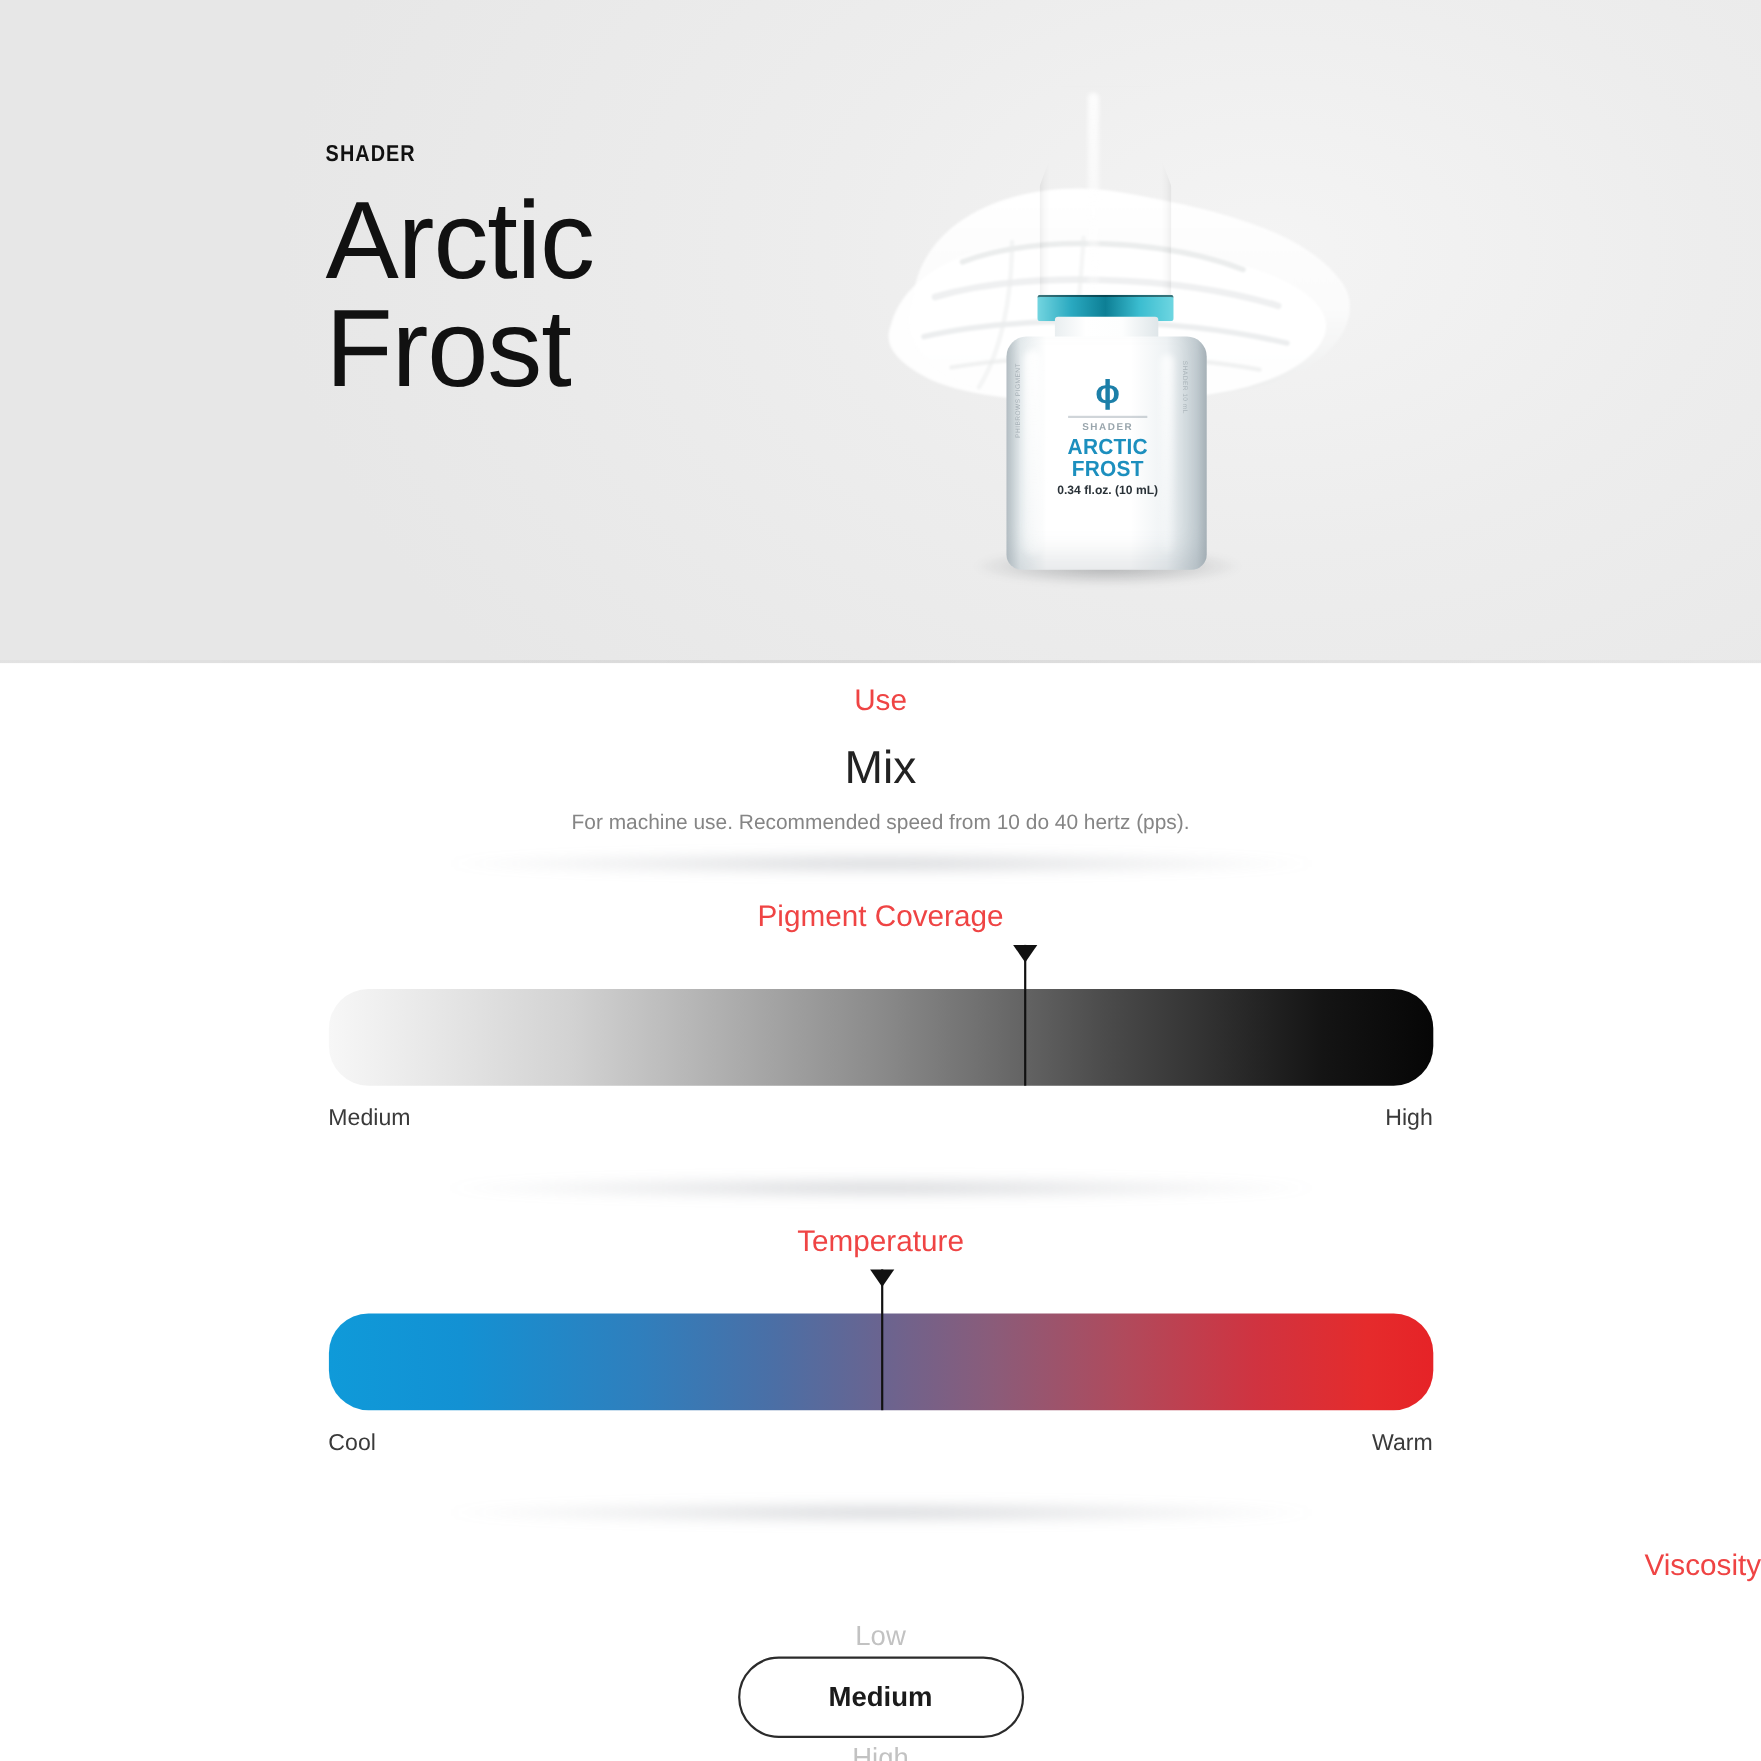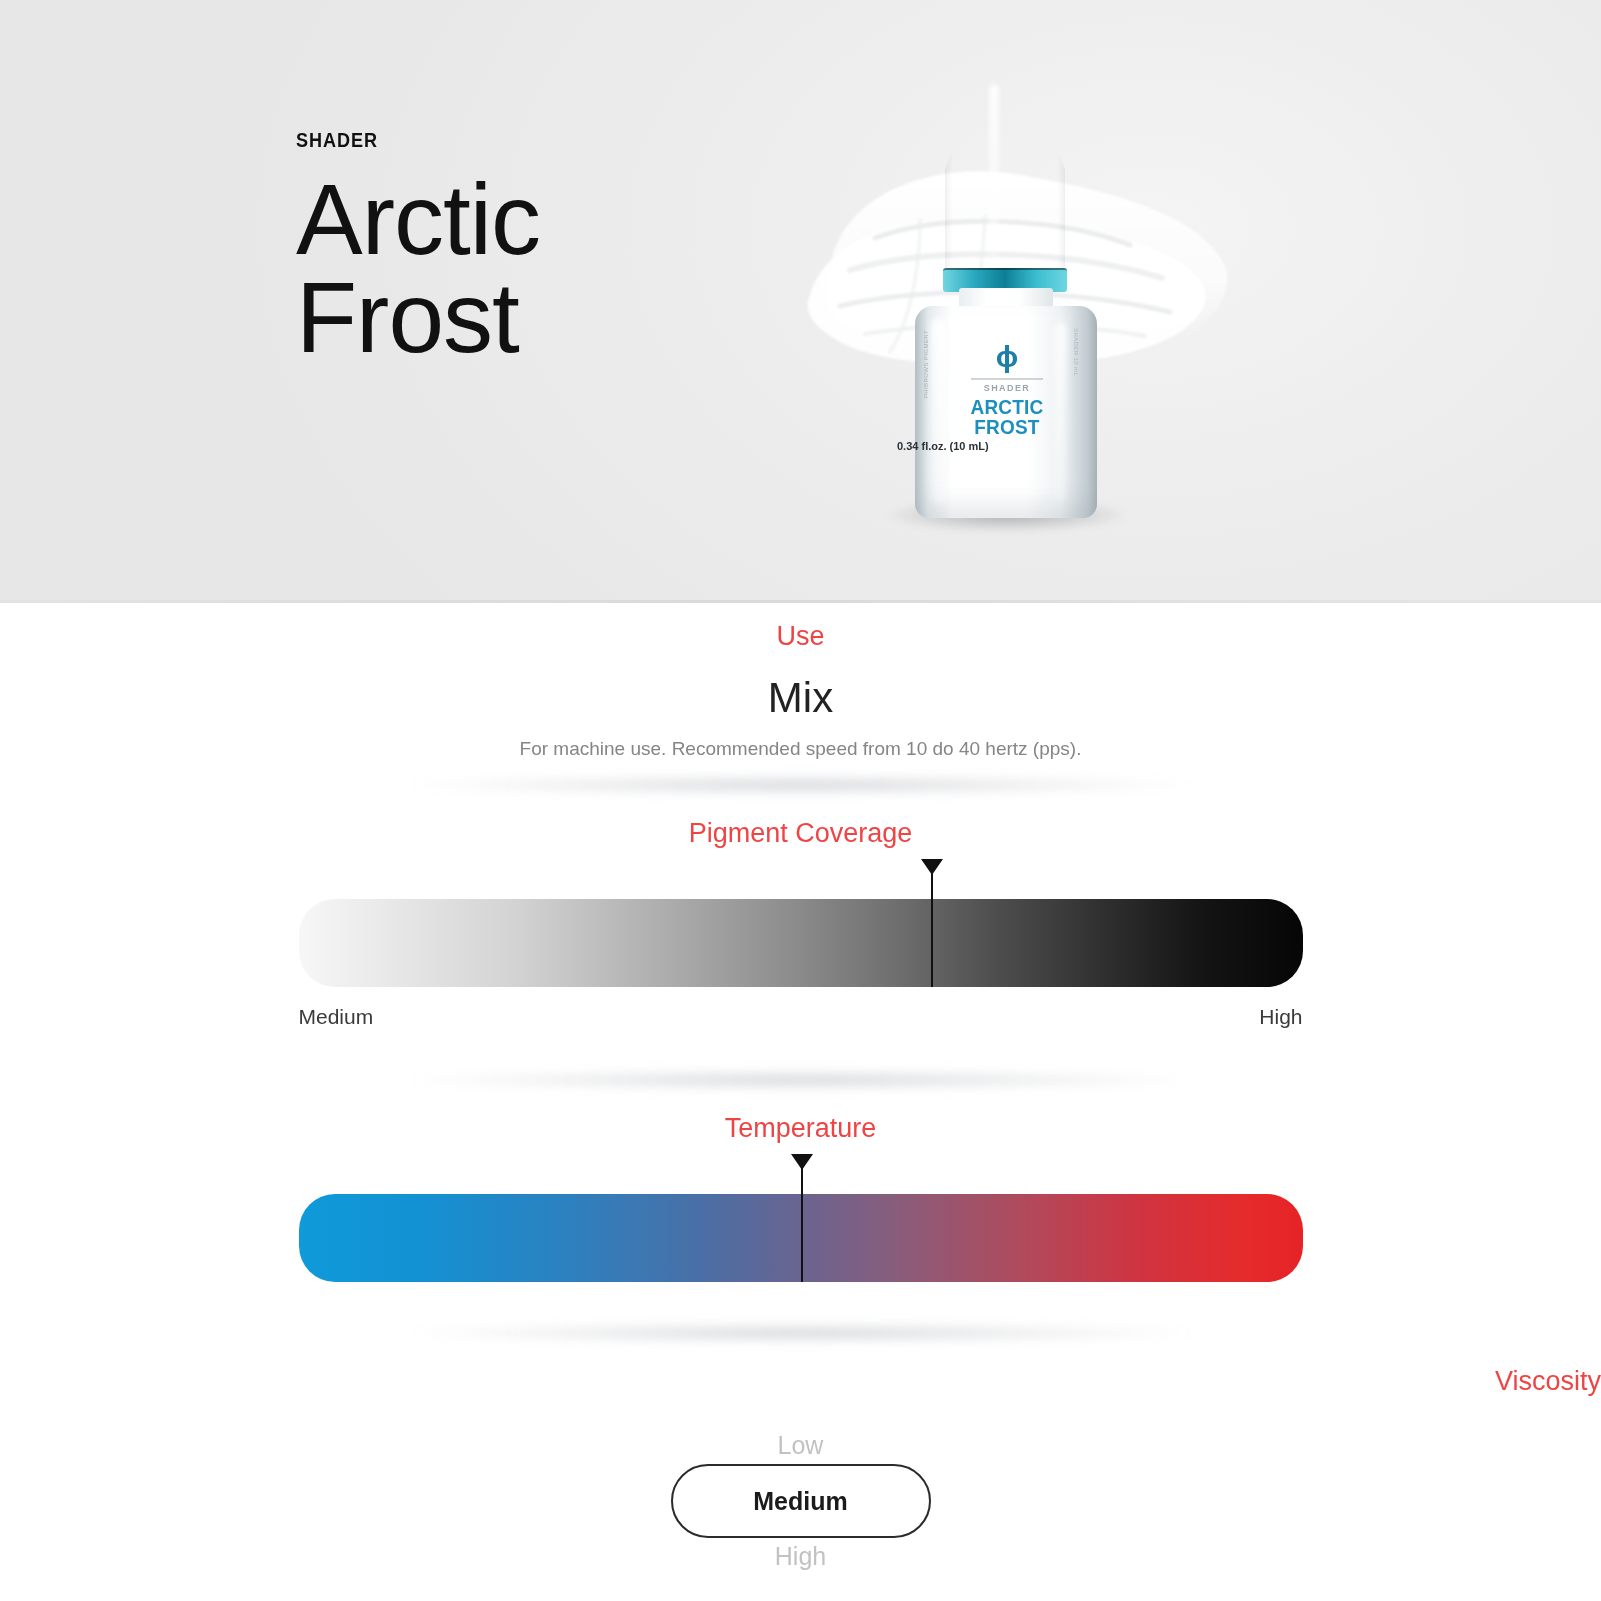--- a/index.html
+++ b/index.html
@@ -107,21 +107,21 @@
     color:#9aa6ad; font-weight:bold;
   }
   .label-name{
     position:absolute; left:0; right:0; top:320px;
     text-align:center; color:#1c8fbe;
     font-size:20px; line-height:0.98; font-weight:bold; letter-spacing:0.2px;
   }
   .label-name span{ display:block; transform:scaleX(0.95); }
   .label-vol{
     position:absolute; left:0; right:0; top:362px;
-    text-align:left; color:#2a3238; font-size:11px; font-weight:bold;
+    text-align:center; color:#2a3238; font-size:11px; font-weight:bold;
   }
   .side-text{
     position:absolute; left:26px; top:252px;
     font-size:6px; color:#8b979e; letter-spacing:0.4px;
     writing-mode:vertical-rl; text-orientation:mixed;
     transform:rotate(180deg); opacity:.65;
   }
   .side-text2{
     position:absolute; left:176px; top:250px;
     font-size:6px; color:#8b979e; letter-spacing:0.4px;
@@ -276,20 +276,24 @@
     </div>
 
     <div class="divider" style="margin-top:26px;"></div>
 
     <div>
       <div class="block-title" style="margin-top:14px;">Temperature</div>
       <div class="scale-wrap" style="margin-top:50px;">
         <div class="scale-bar bar-temp"></div>
         <div class="marker" id="temp-marker" style="left: 50%;"></div>
       </div>
+      <div class="scale-labels">
+        <span>Cool</span>
+        <span>Warm</span>
+      </div>
     </div>
 
     <div class="divider" style="margin-top:26px;"></div>
 
     <div>
       <div class="block-title" style="margin-top:14px;text-align:right;">Viscosity</div>
       <div class="visc-options">
         <div class="visc-opt">Low</div>
         <div class="visc-pill">Medium</div>
         <div class="visc-opt">High</div>

